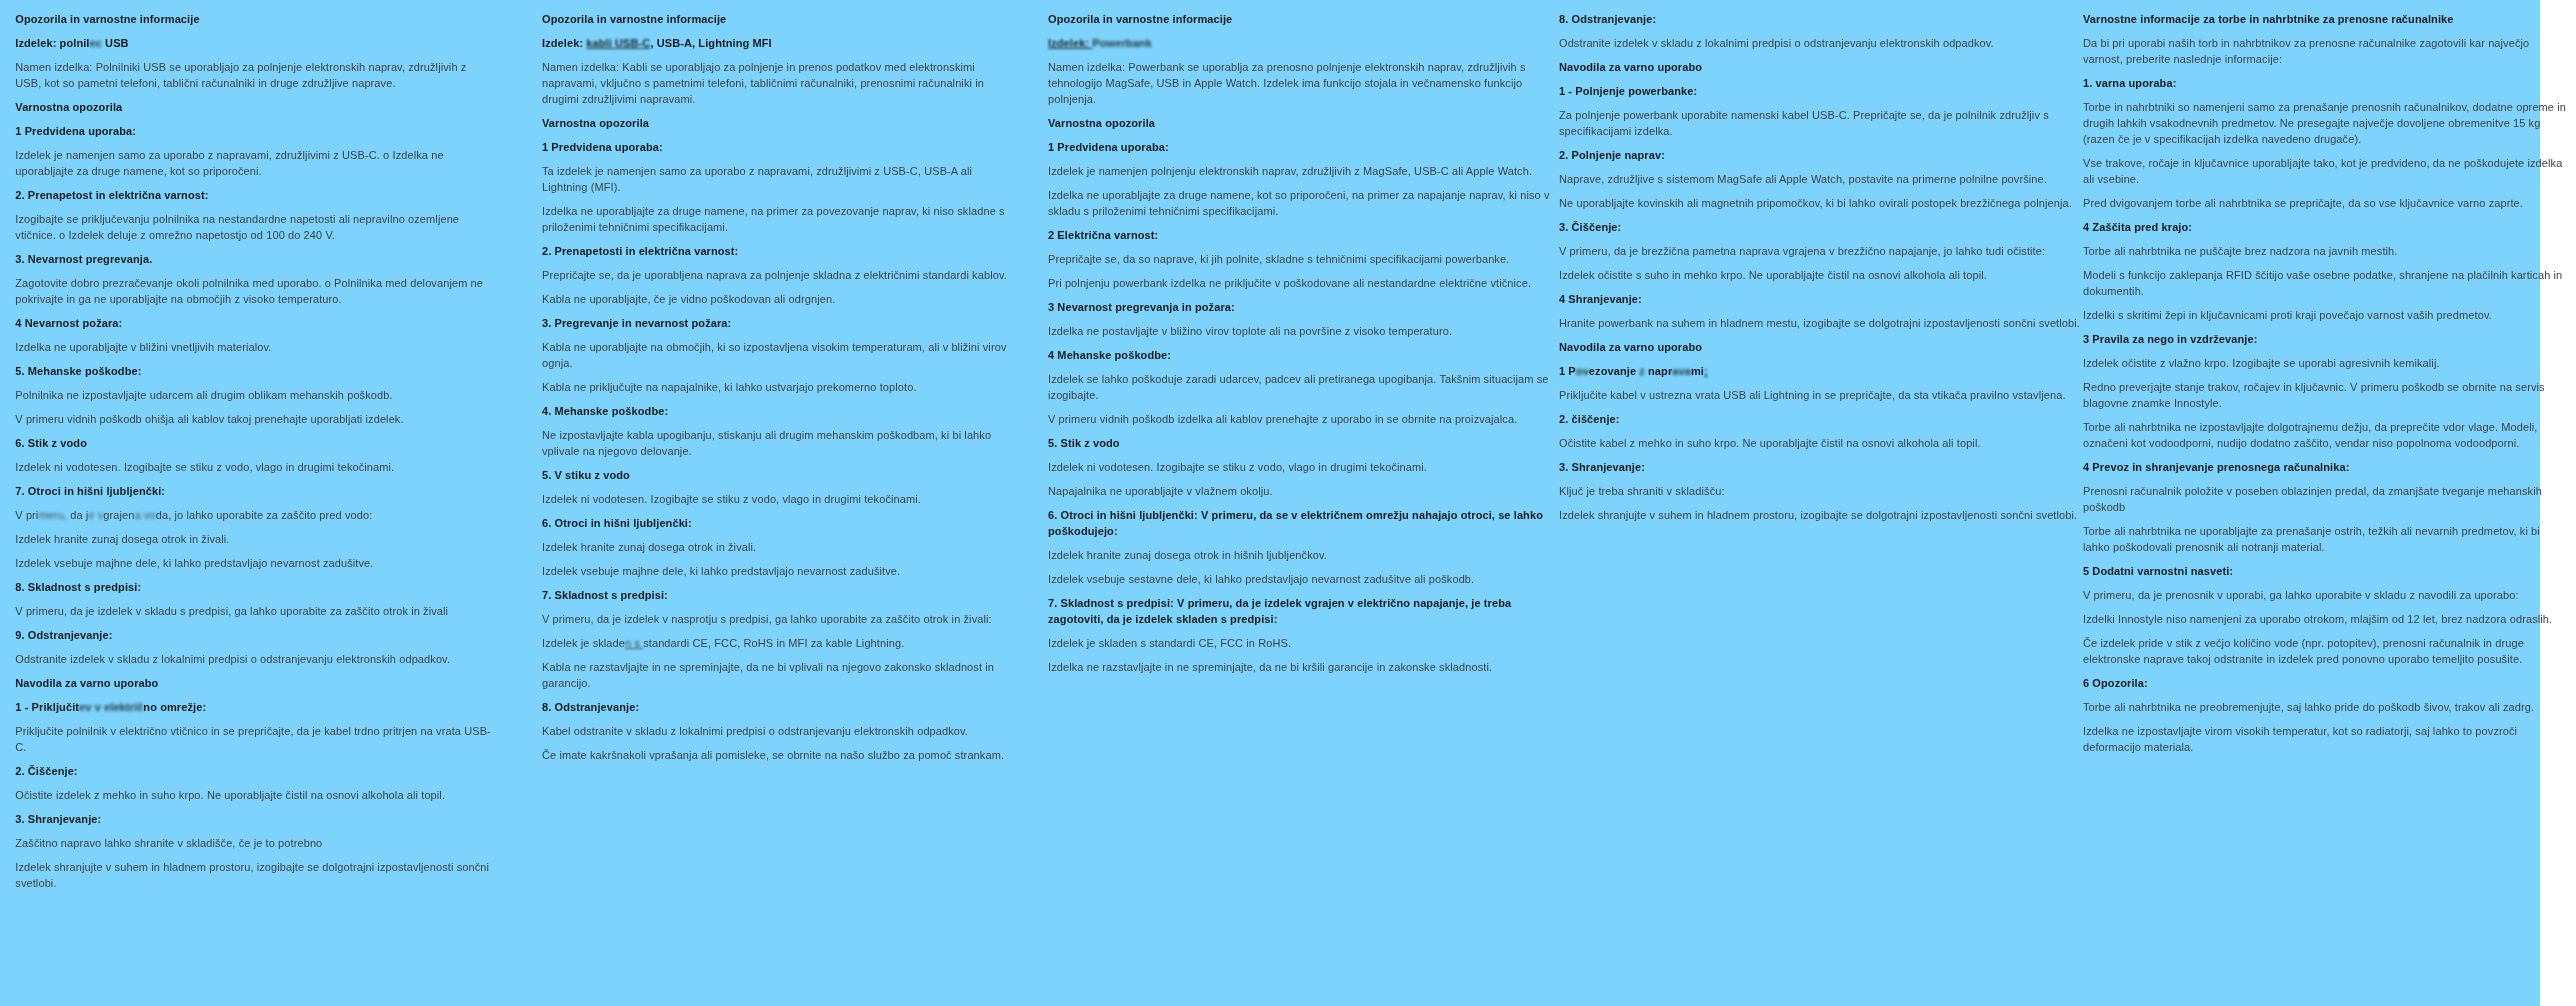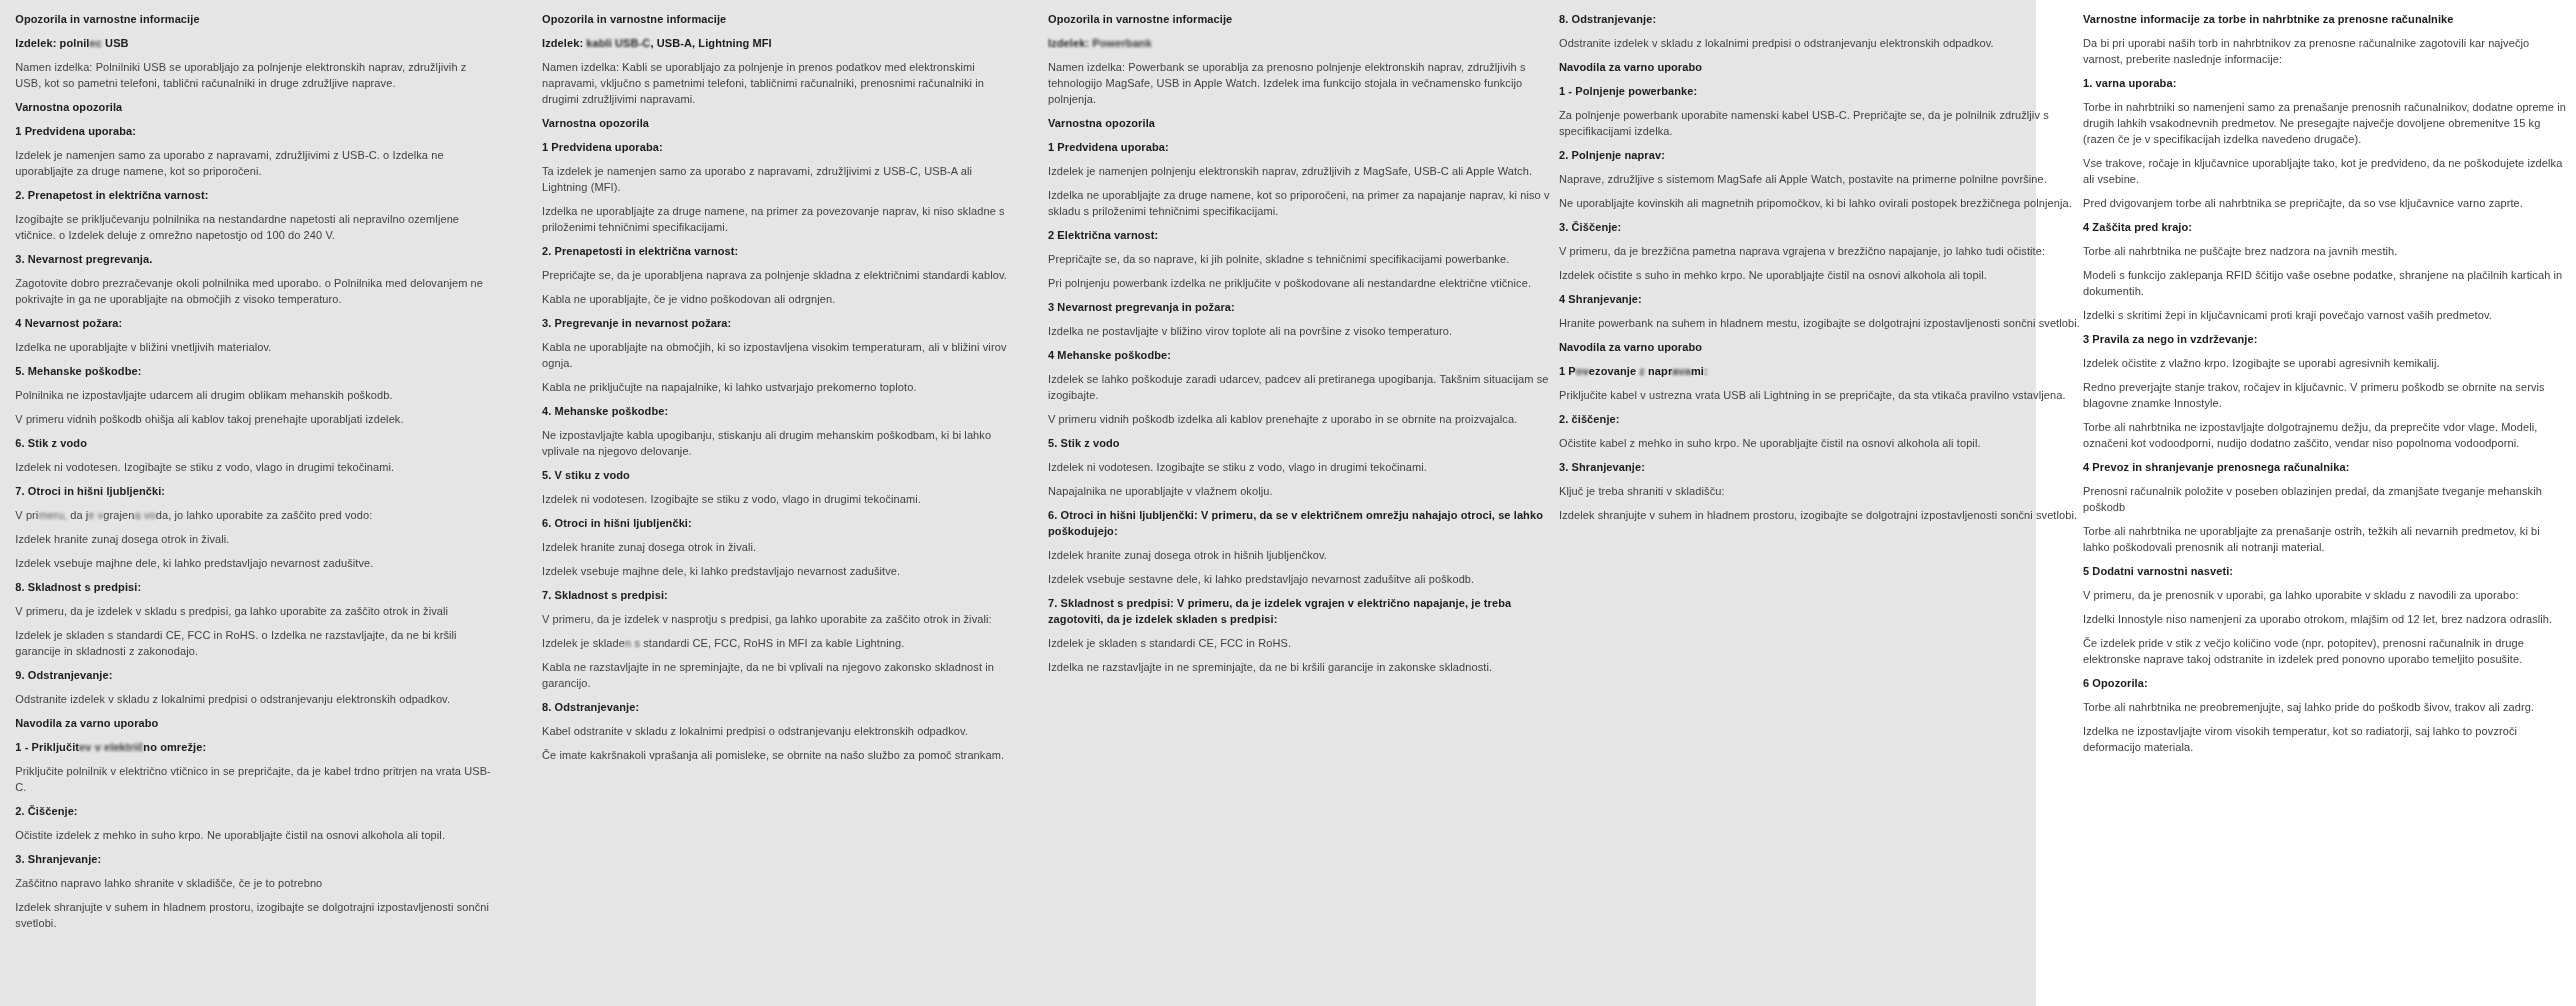--- a/index.html
+++ b/index.html
@@ -2,41 +2,41 @@
 <html style="font-size:13px"><head>
 <meta charset="utf-8">
 <style>
   html,body{margin:0;padding:0;}
   body{
     width:2576px;height:1006px;
     background:#ffffff;
     font-family:"Liberation Sans","DejaVu Sans",sans-serif;
     overflow:hidden;
   }
-  .page{position:relative;width:2036px;height:1006px;background:#e5e5e5;}
+  .page{position:relative;width:2540px;height:1006px;background:#7dd3fc;}
   .col{position:absolute;top:10.5px;}
   .col-0{left:15.3px;width:477px;}
   .col-1{left:542px;width:473px;}
   .col-2{left:1048px;width:503px;}
   .col-3{left:1559px;width:522px;}
   .col-4{left:2083px;width:483px;}
   .block{
     font-size:11px;
     line-height:16px;
     margin:0 0 8px 0;
     color:#3e3e3e;
     letter-spacing:0.1px;
   }
   .block.h{
     font-weight:700;
     color:#1b1b1b;
   }
   .gap-top{}
   .smudge{filter:blur(1.8px);opacity:.88;}
-  .smudge-light{filter:blur(0.9px);opacity:.95;}
+  .smudge-light{filter:blur(0.9px);opacity:.95;text-decoration:underline;}
 </style>
 </head>
 <body>
 
 <div class="page">
   <div class="col col-0">
       <div class="block h"><span>Opozorila in varnostne informacije</span></div>
       <div class="block h"><span>Izdelek: polnil</span><span class="smudge">ec</span><span> USB</span></div>
       <div class="block p"><span>Namen izdelka: Polnilniki USB se uporabljajo za polnjenje elektronskih naprav, združljivih z USB, kot so pametni telefoni, tablični računalniki in druge združljive naprave.</span></div>
       <div class="block h"><span>Varnostna opozorila</span></div>
@@ -52,21 +52,20 @@
       <div class="block p"><span>Polnilnika ne izpostavljajte udarcem ali drugim oblikam mehanskih poškodb.</span></div>
       <div class="block p"><span>V primeru vidnih poškodb ohišja ali kablov takoj prenehajte uporabljati izdelek.</span></div>
       <div class="block h"><span>6. Stik z vodo</span></div>
       <div class="block p"><span>Izdelek ni vodotesen. Izogibajte se stiku z vodo, vlago in drugimi tekočinami.</span></div>
       <div class="block h"><span>7. Otroci in hišni ljubljenčki:</span></div>
       <div class="block p"><span>V pri</span><span class="smudge">meru,</span><span> da j</span><span class="smudge">e v</span><span>grajen</span><span class="smudge">a vo</span><span>da, jo lahko uporabite za zaščito pred vodo:</span></div>
       <div class="block p"><span>Izdelek hranite zunaj dosega otrok in živali.</span></div>
       <div class="block p"><span>Izdelek vsebuje majhne dele, ki lahko predstavljajo nevarnost zadušitve.</span></div>
       <div class="block h"><span>8. Skladnost s predpisi:</span></div>
       <div class="block p"><span>V primeru, da je izdelek v skladu s predpisi, ga lahko uporabite za zaščito otrok in živali</span></div>
-      <div class="block p"><span>Izdelek je skladen s standardi CE, FCC in RoHS. o Izdelka ne razstavljajte, da ne bi kršili garancije in skladnosti z zakonodajo.</span></div>
       <div class="block h"><span>9. Odstranjevanje:</span></div>
       <div class="block p"><span>Odstranite izdelek v skladu z lokalnimi predpisi o odstranjevanju elektronskih odpadkov.</span></div>
       <div class="block h gap-top"><span>Navodila za varno uporabo</span></div>
       <div class="block h"><span>1 - Priključit</span><span class="smudge">ev v električ</span><span>no omrežje:</span></div>
       <div class="block p"><span>Priključite polnilnik v električno vtičnico in se prepričajte, da je kabel trdno pritrjen na vrata USB-C.</span></div>
       <div class="block h"><span>2. Čiščenje:</span></div>
       <div class="block p"><span>Očistite izdelek z mehko in suho krpo. Ne uporabljajte čistil na osnovi alkohola ali topil.</span></div>
       <div class="block h"><span>3. Shranjevanje:</span></div>
       <div class="block p"><span>Zaščitno napravo lahko shranite v skladišče, če je to potrebno</span></div>
       <div class="block p"><span>Izdelek shranjujte v suhem in hladnem prostoru, izogibajte se dolgotrajni izpostavljenosti sončni svetlobi.</span></div>

